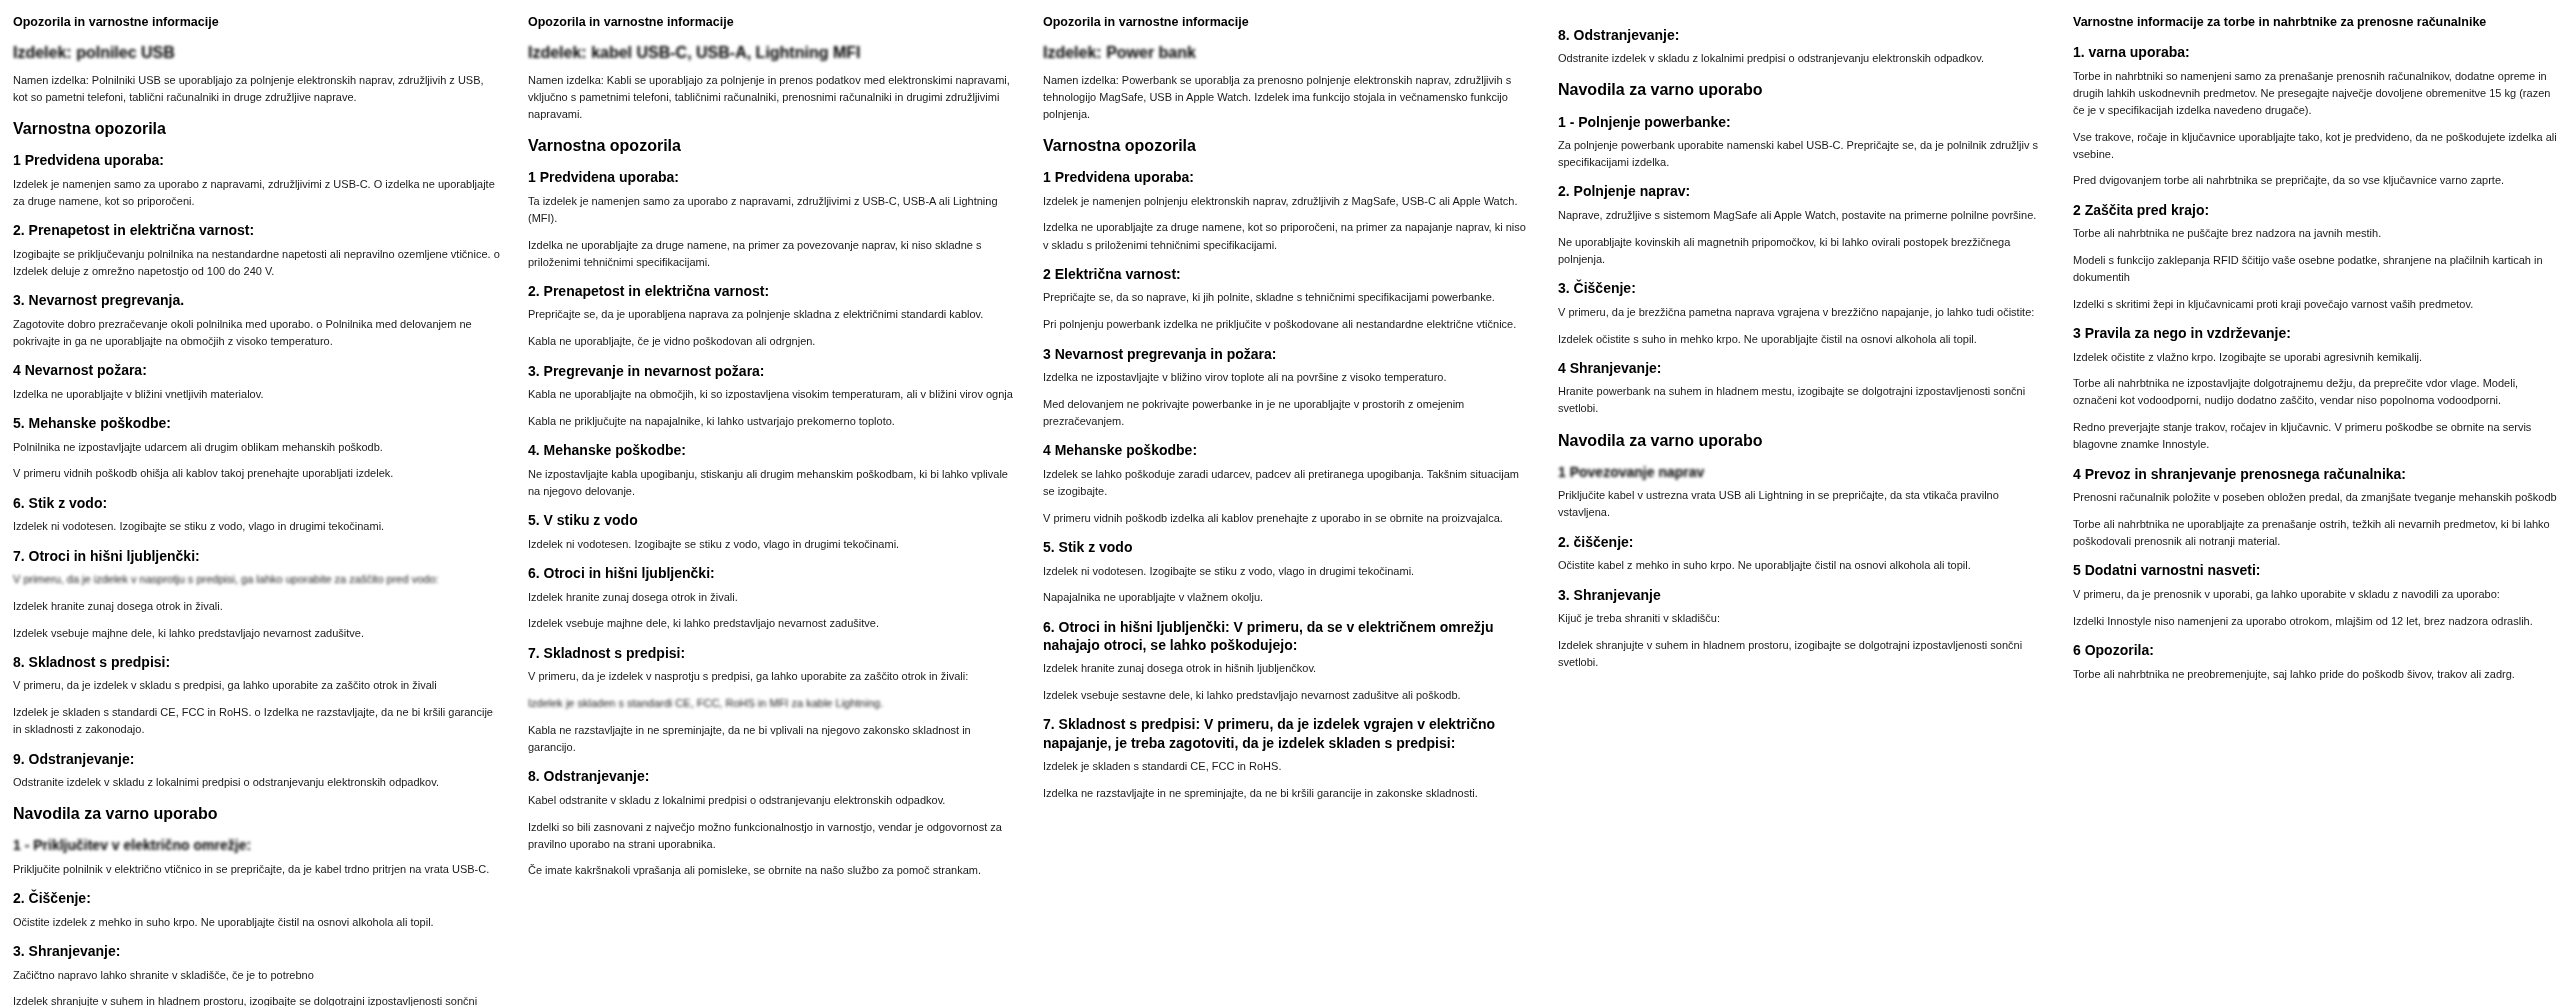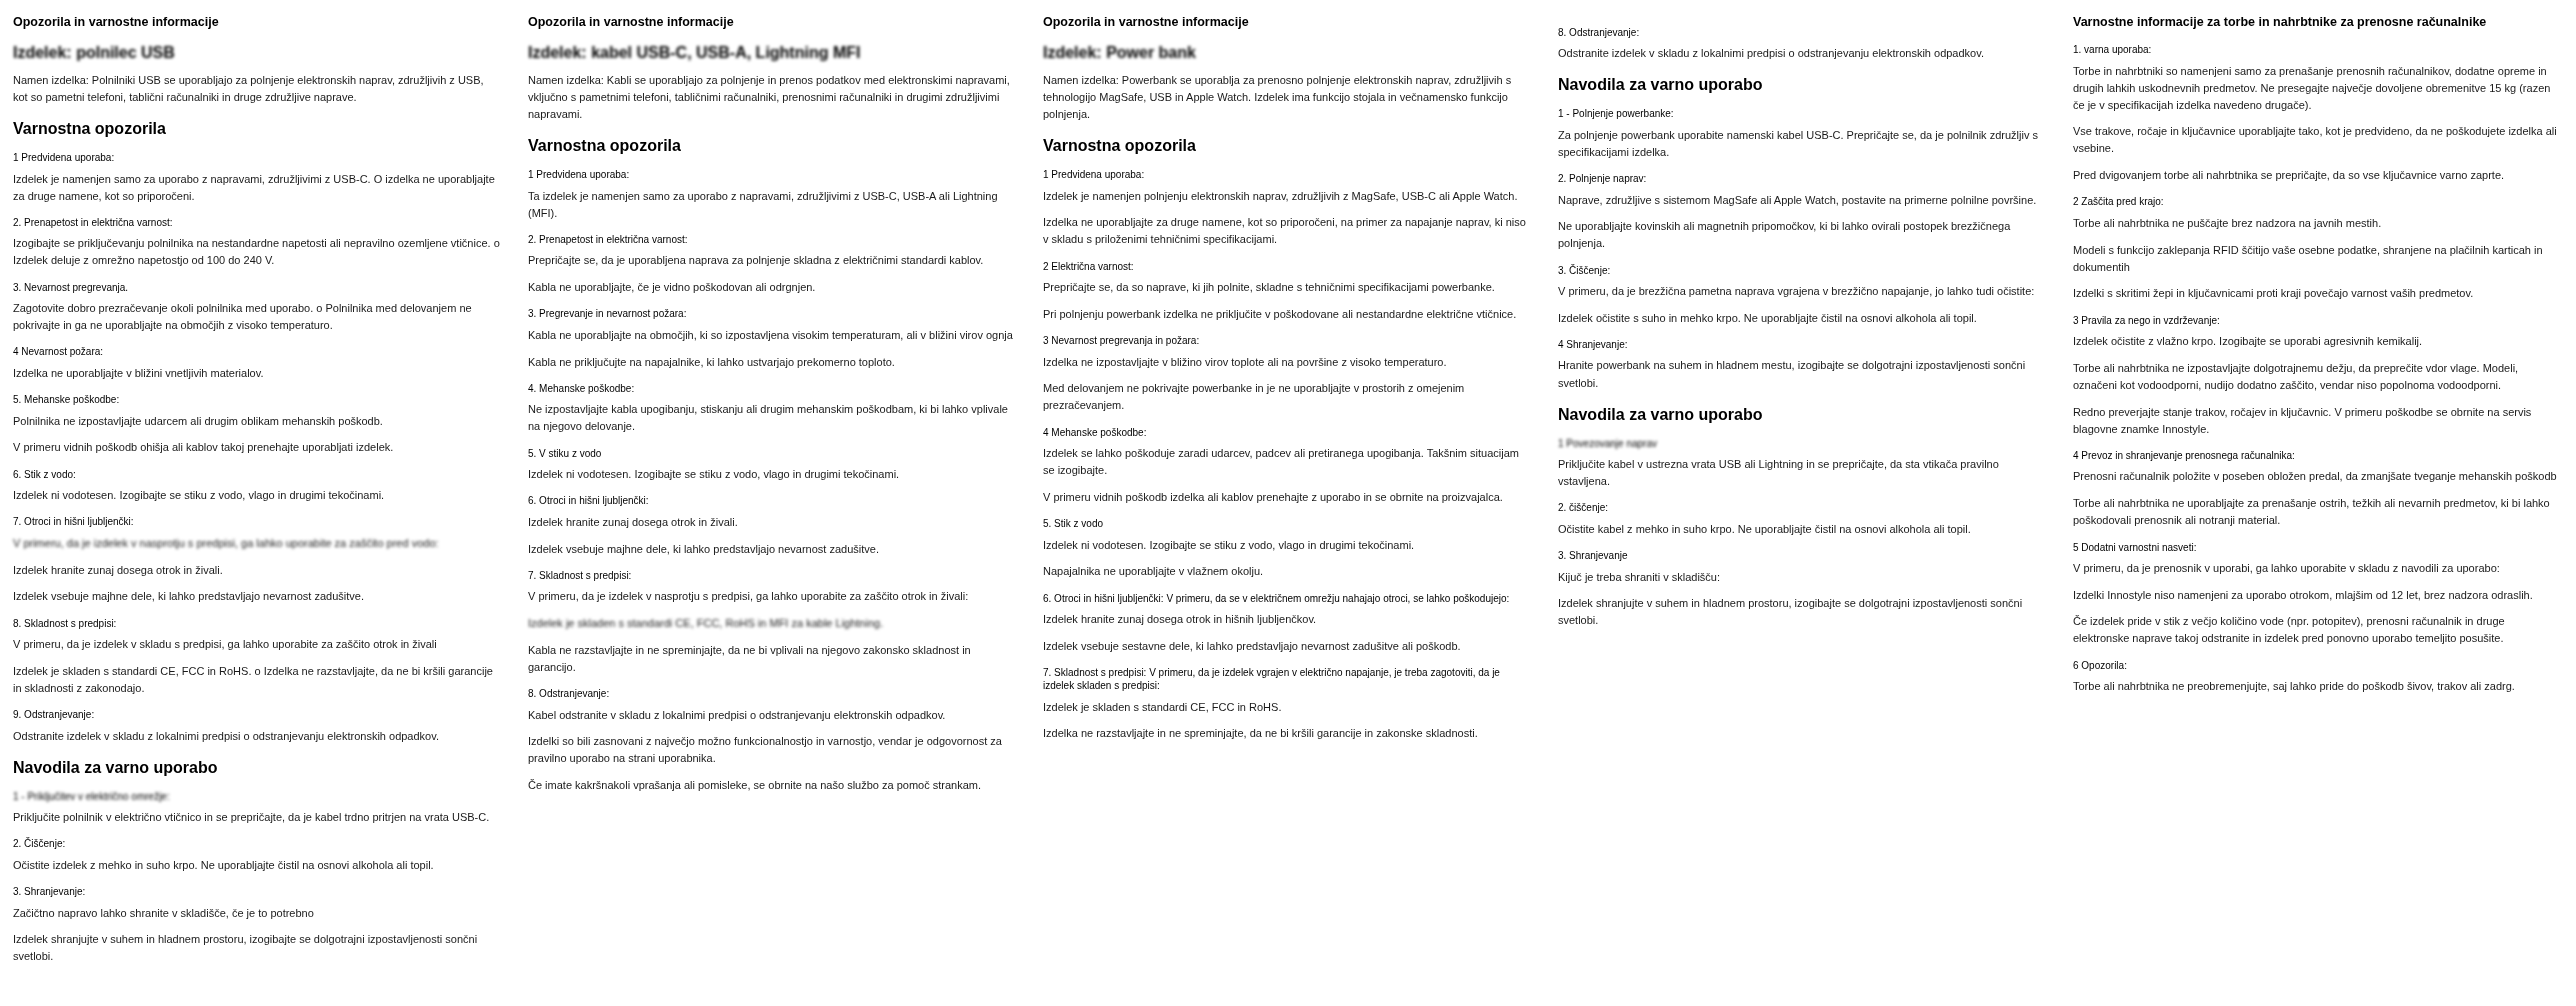--- a/index.html
+++ b/index.html
@@ -40,22 +40,22 @@
     color: #000000;
   }
   h3.sect {
     font-size: 16px;
     font-weight: bold;
     margin: 13px 0 8px 0;
     line-height: 1.3;
     color: #000000;
   }
   h4.sub {
-    font-size: 10px;
-    font-weight: normal;
+    font-size: 14px;
+    font-weight: bold;
     margin: 11.3px 0 6.4px 0;
     line-height: 1.3;
     color: #000000;
   }
   p.para {
     font-size: 11px;
     line-height: 1.55;
     margin: 0 0 9.7px 0;
     color: #1a1a1a;
   }
@@ -110,20 +110,21 @@
       </div>
     </div>
   <div class="column" id="col-1">
       <div class="col-inner">
         <h2 class="doc-title">Opozorila in varnostne informacije</h2>
         <h3 class="sect"><span class="blurred">Izdelek: kabel USB-C, USB-A, Lightning MFI</span></h3>
         <p class="para">Namen izdelka: Kabli se uporabljajo za polnjenje in prenos podatkov med elektronskimi napravami, vključno s pametnimi telefoni, tabličnimi računalniki, prenosnimi računalniki in drugimi združljivimi napravami.</p>
         <h3 class="sect">Varnostna opozorila</h3>
         <h4 class="sub">1 Predvidena uporaba:</h4>
         <p class="para">Ta izdelek je namenjen samo za uporabo z napravami, združljivimi z USB-C, USB-A ali Lightning (MFI).</p>
+        <p class="para">Izdelka ne uporabljajte za druge namene, na primer za povezovanje naprav, ki niso skladne s priloženimi tehničnimi specifikacijami.</p>
         <h4 class="sub">2. Prenapetost in električna varnost:</h4>
         <p class="para">Prepričajte se, da je uporabljena naprava za polnjenje skladna z električnimi standardi kablov.</p>
         <p class="para">Kabla ne uporabljajte, če je vidno poškodovan ali odrgnjen.</p>
         <h4 class="sub">3. Pregrevanje in nevarnost požara:</h4>
         <p class="para">Kabla ne uporabljajte na območjih, ki so izpostavljena visokim temperaturam, ali v bližini virov ognja</p>
         <p class="para">Kabla ne priključujte na napajalnike, ki lahko ustvarjajo prekomerno toploto.</p>
         <h4 class="sub">4. Mehanske poškodbe:</h4>
         <p class="para">Ne izpostavljajte kabla upogibanju, stiskanju ali drugim mehanskim poškodbam, ki bi lahko vplivale na njegovo delovanje.</p>
         <h4 class="sub">5. V stiku z vodo</h4>
         <p class="para">Izdelek ni vodotesen. Izogibajte se stiku z vodo, vlago in drugimi tekočinami.</p>
@@ -208,19 +209,18 @@
         <h4 class="sub">3 Pravila za nego in vzdrževanje:</h4>
         <p class="para">Izdelek očistite z vlažno krpo. Izogibajte se uporabi agresivnih kemikalij.</p>
         <p class="para">Torbe ali nahrbtnika ne izpostavljajte dolgotrajnemu dežju, da preprečite vdor vlage. Modeli, označeni kot vodoodporni, nudijo dodatno zaščito, vendar niso popolnoma vodoodporni.</p>
         <p class="para">Redno preverjajte stanje trakov, ročajev in ključavnic. V primeru poškodbe se obrnite na servis blagovne znamke Innostyle.</p>
         <h4 class="sub">4 Prevoz in shranjevanje prenosnega računalnika:</h4>
         <p class="para">Prenosni računalnik položite v poseben obložen predal, da zmanjšate tveganje mehanskih poškodb</p>
         <p class="para">Torbe ali nahrbtnika ne uporabljajte za prenašanje ostrih, težkih ali nevarnih predmetov, ki bi lahko poškodovali prenosnik ali notranji material.</p>
         <h4 class="sub">5 Dodatni varnostni nasveti:</h4>
         <p class="para">V primeru, da je prenosnik v uporabi, ga lahko uporabite v skladu z navodili za uporabo:</p>
         <p class="para">Izdelki Innostyle niso namenjeni za uporabo otrokom, mlajšim od 12 let, brez nadzora odraslih.</p>
-        <p class="para">Če izdelek pride v stik z večjo količino vode (npr. potopitev), prenosni računalnik in druge elektronske naprave takoj odstranite in izdelek pred ponovno uporabo temeljito posušite.</p>
         <h4 class="sub">6 Opozorila:</h4>
         <p class="para">Torbe ali nahrbtnika ne preobremenjujte, saj lahko pride do poškodb šivov, trakov ali zadrg.</p>
       </div>
     </div>
 </div>
 
 
 </body></html>

